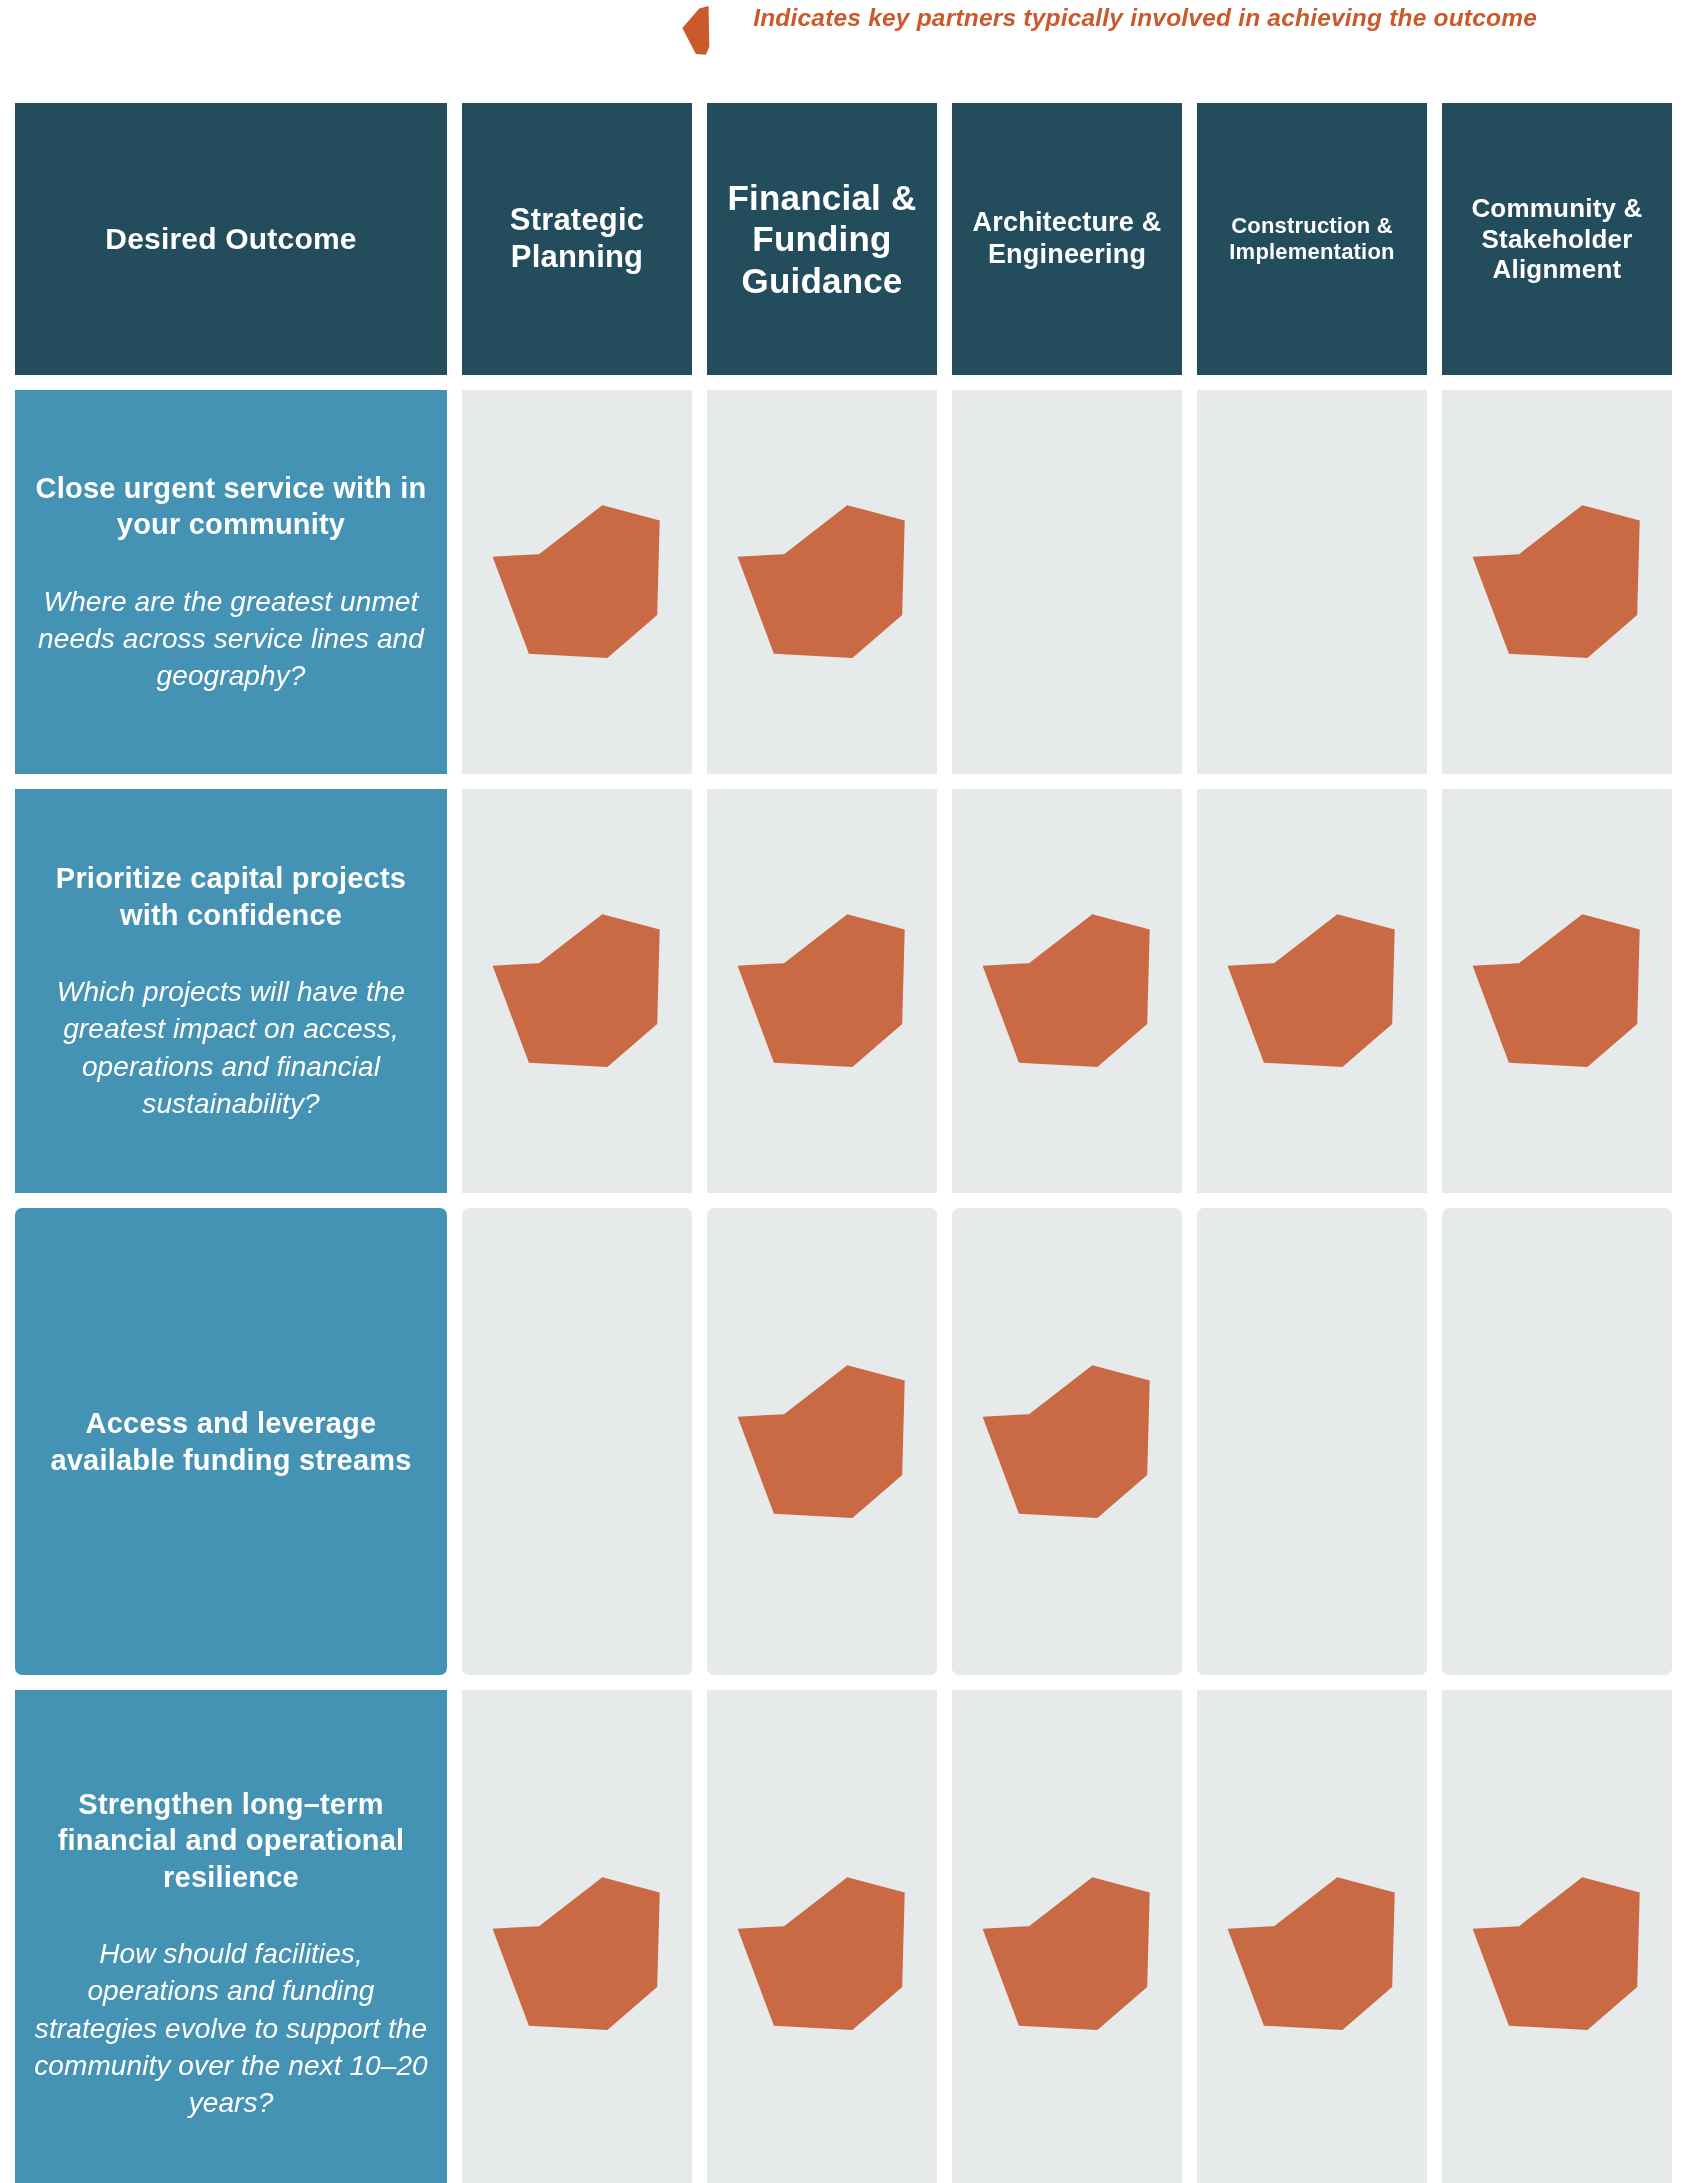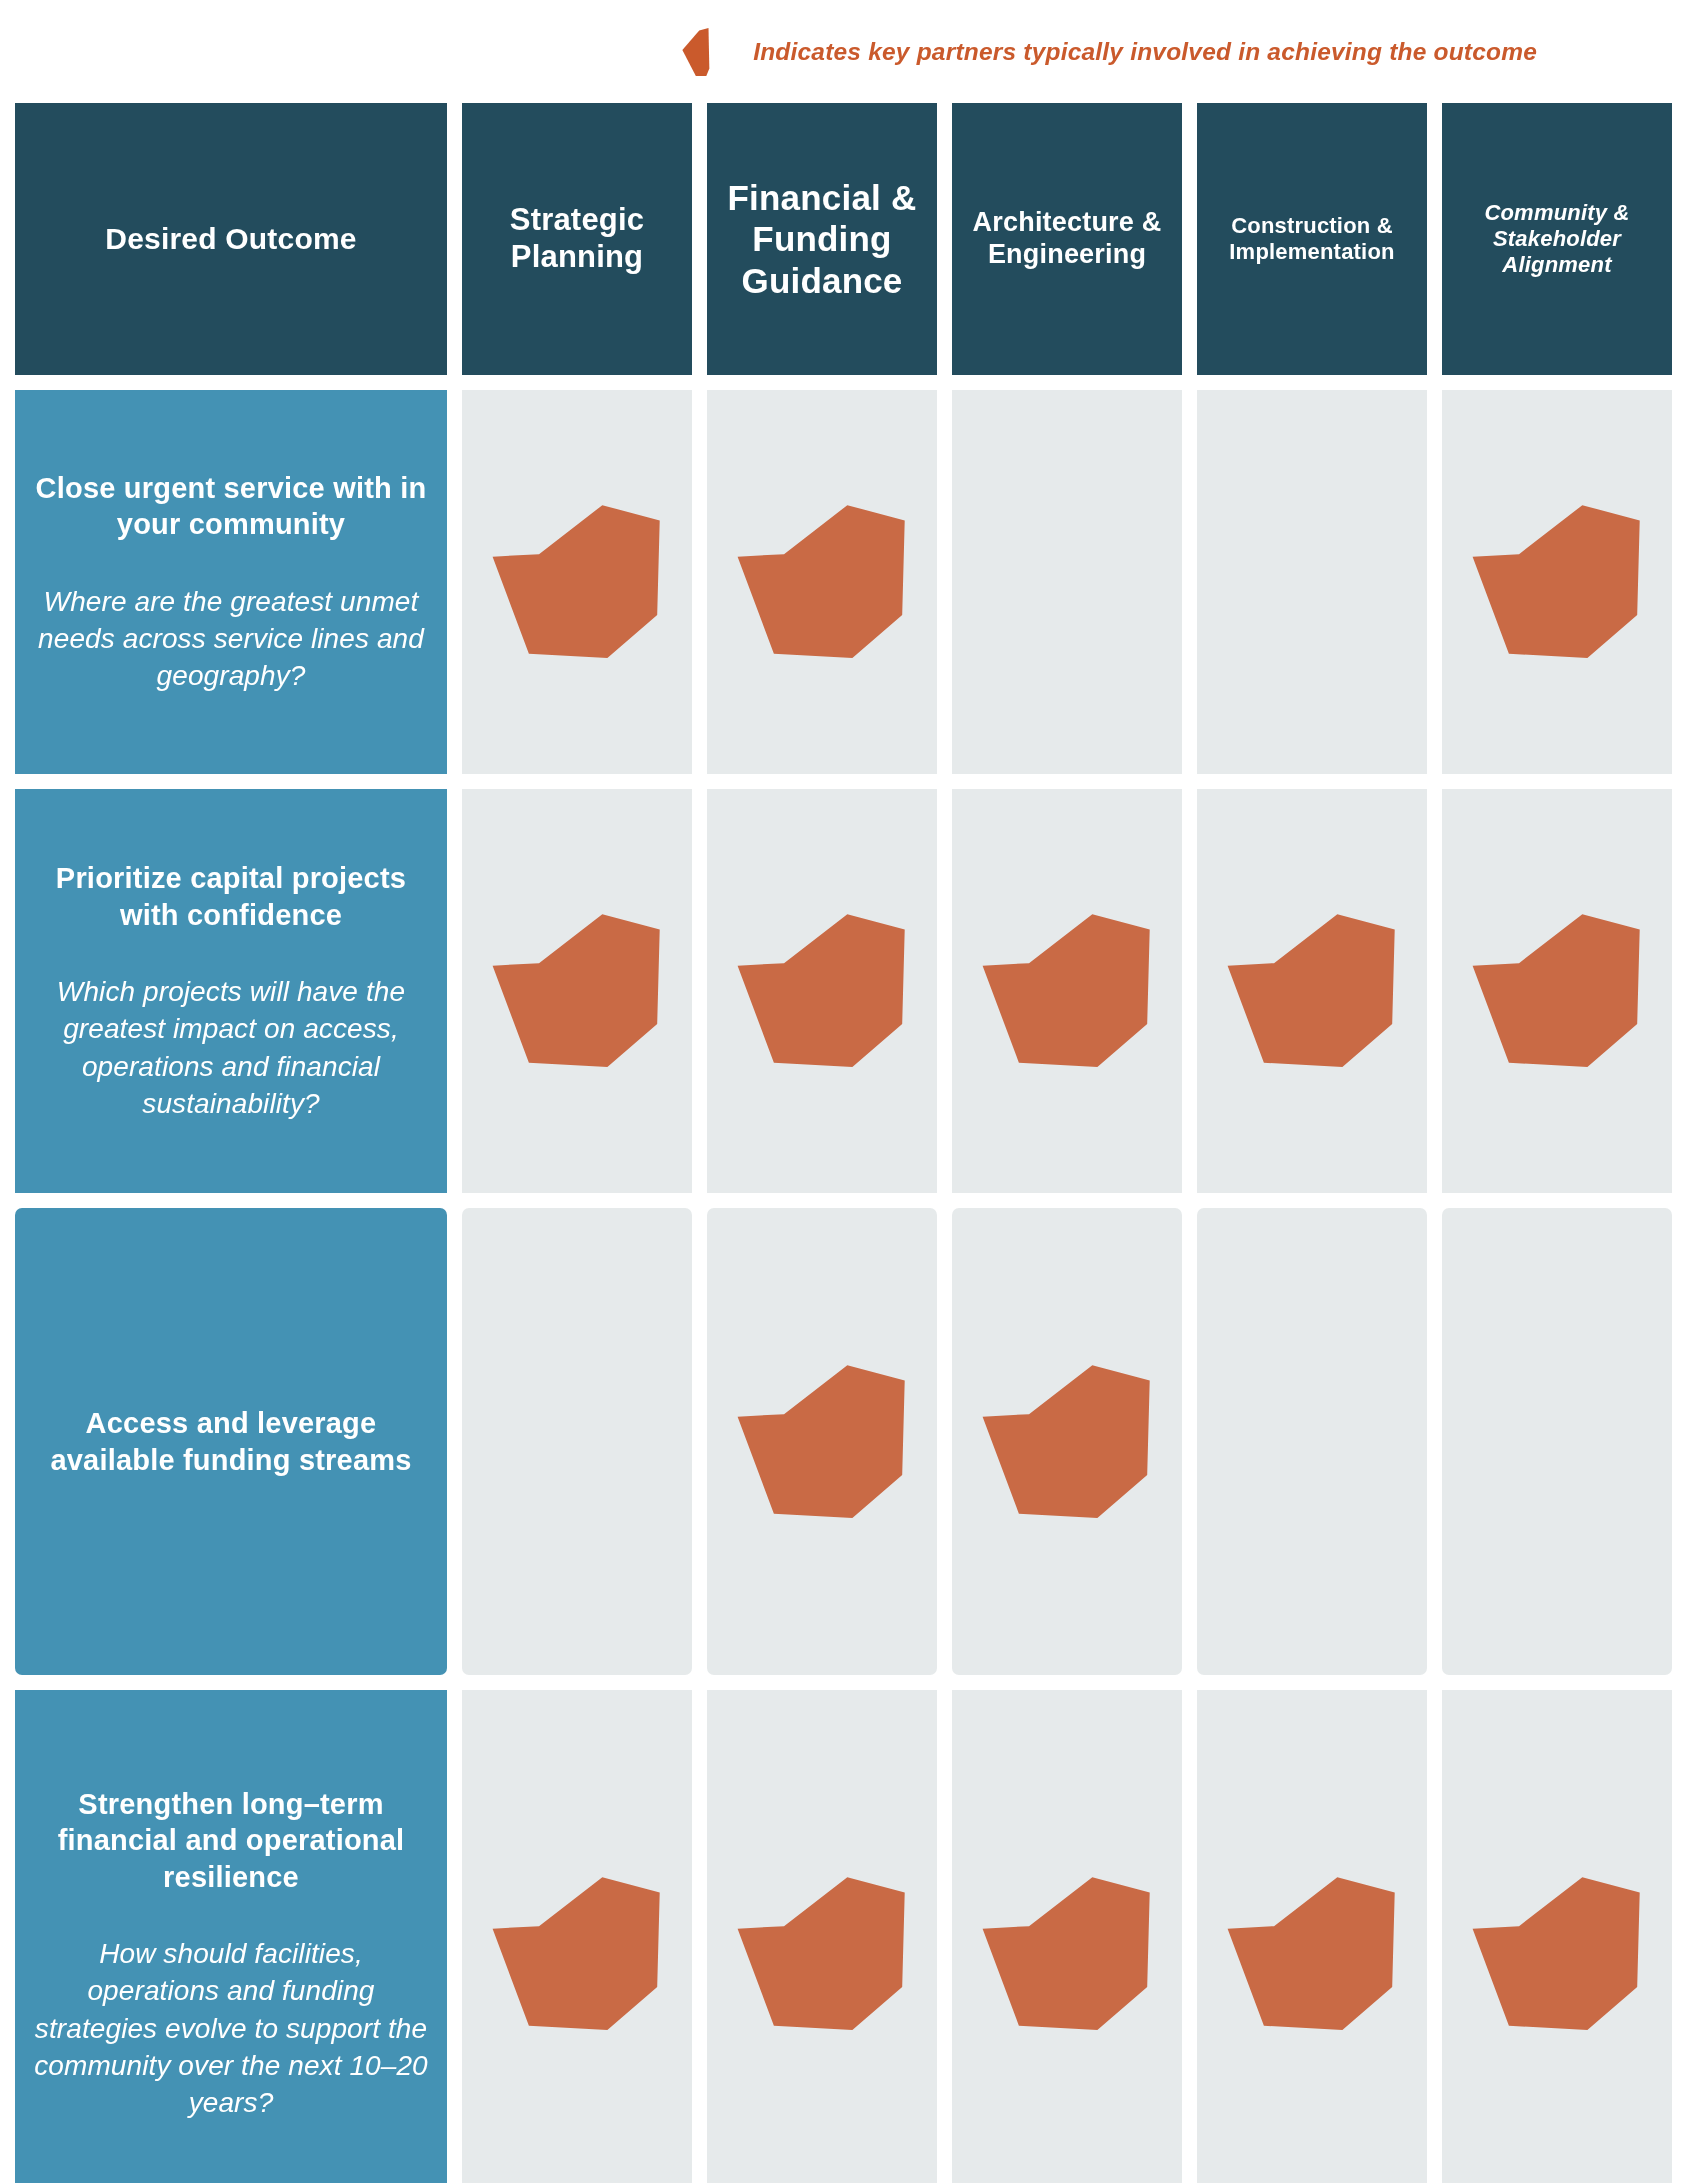--- a/index.html
+++ b/index.html
@@ -16,25 +16,24 @@
     width: 1687px;
     height: 2183px;
     background: #ffffff;
     overflow: hidden;
   }
 
   
   .legend {
     position: absolute;
     left: 0;
-    top: 24px;
+    top: 6px;
     width: 1552px;
     height: 56px;
     display: flex;
-    align-items: center;
     justify-content: flex-end;
     padding-right: 15px;
     gap: 15px;
   }
 
   .legend-swatch {
     width: 59px;
     height: 49px;
     flex: 0 0 auto;
     position: relative;
@@ -77,21 +76,21 @@
     color: #ffffff;
     font-weight: bold;
     line-height: 1.18;
     letter-spacing: 0.2px;
   }
   .hcell.first .htxt { font-size: 30px; }
   .hcell.c1 .htxt { font-size: 31px; }
   .hcell.c2 .htxt { font-size: 35px; }
   .hcell.c3 .htxt { font-size: 27px; }
   .hcell.c4 .htxt { font-size: 22px; }
-  .hcell.c5 .htxt { font-size: 22px; font-style: italic; }
+  .hcell.c5 .htxt { font-size: 26px; }
 
   
   .ocell {
     background: #4492b4;
     display: flex;
     flex-direction: column;
     align-items: center;
     justify-content: center;
     text-align: center;
     padding: 25px 18.6px;

